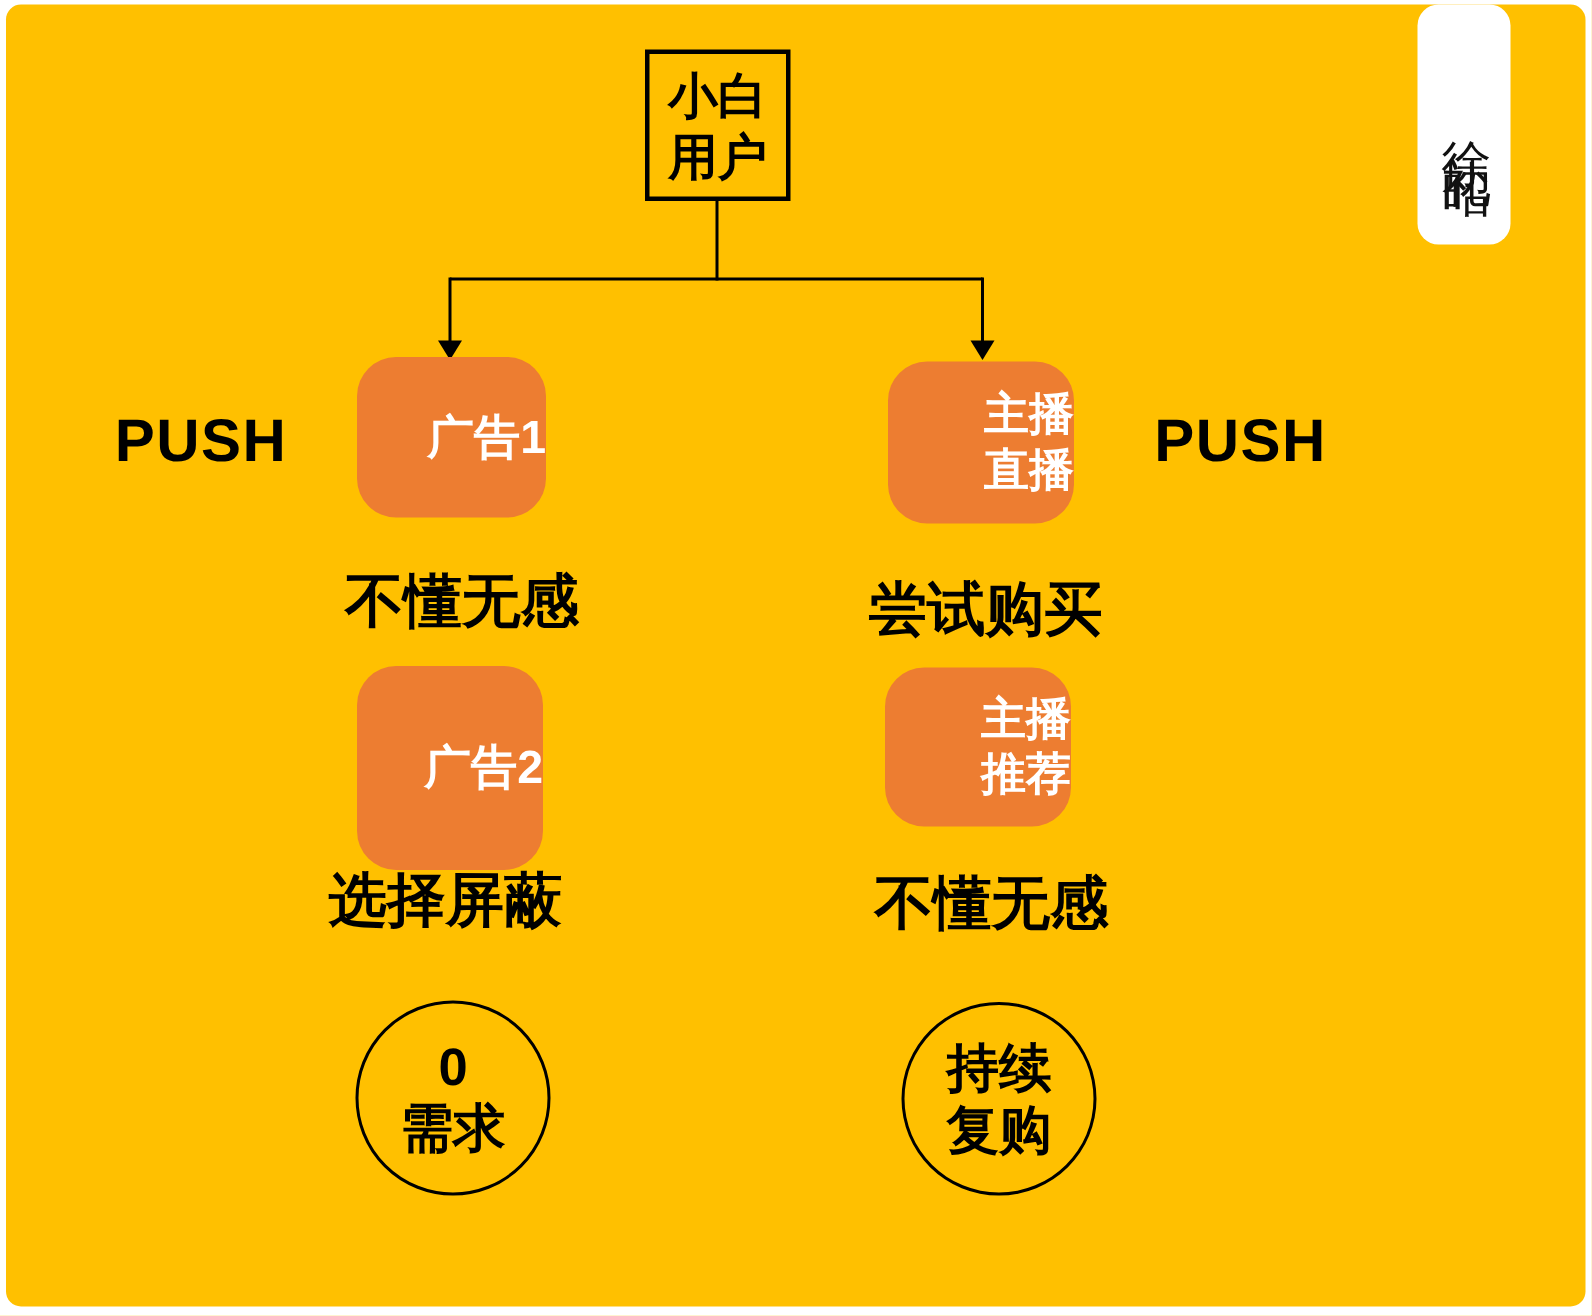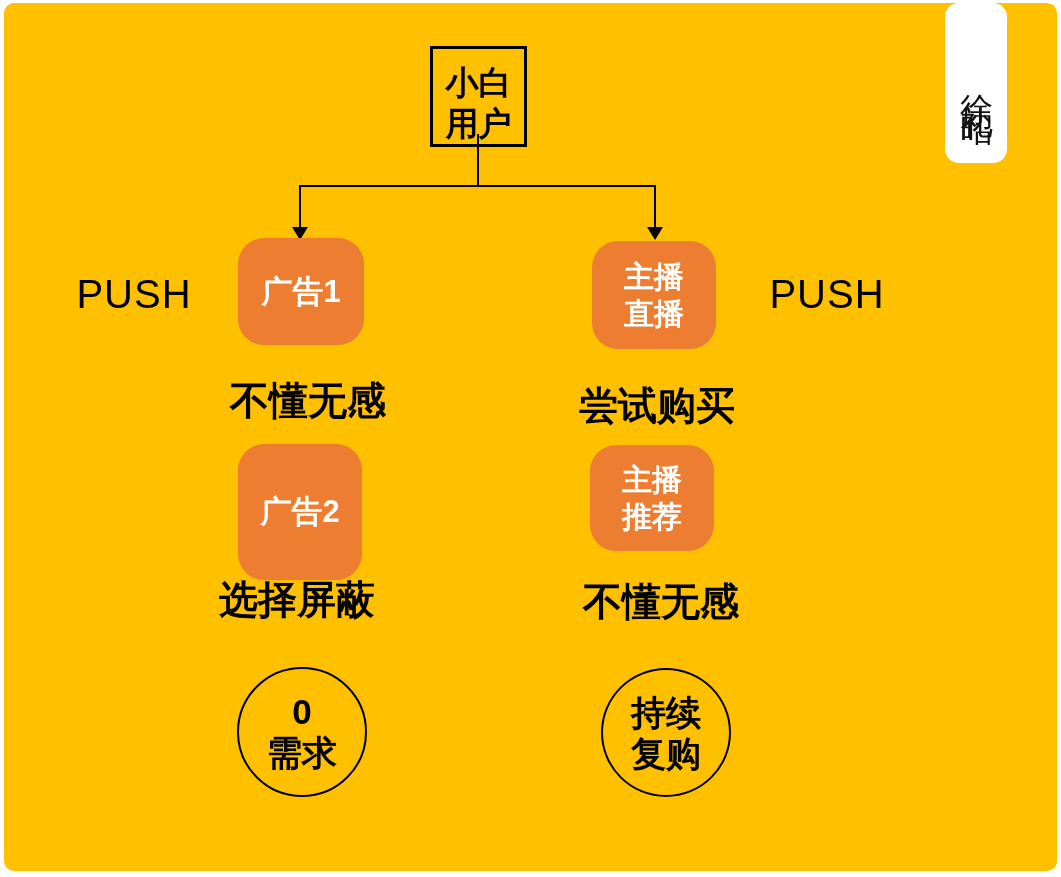--- a/index.html
+++ b/index.html
@@ -31,46 +31,45 @@
     pointer-events: none;
   }
   .connectors line { stroke: var(--ink); stroke-width: 2; }
   .connectors polygon { fill: var(--ink); }
   .root-box {
     position: absolute;
     left: 430px; top: 33px;
     width: 97px; height: 101px;
     border: 3px solid var(--ink);
     display: flex; flex-direction: column;
-    align-items: center; justify-content: flex-end;
+    align-items: center; justify-content: center;
     font-size: 33px; font-weight: bold;
     line-height: 41px;
     color: var(--ink);
     text-align: center;
-    margin-top: 13px;
   }
   .node-box {
     position: absolute;
     background: var(--orange);
     border-radius: 26px;
     color: var(--node-text);
     font-weight: bold;
     display: flex; flex-direction: column;
-    align-items: center; justify-content: center;
+    align-items: flex-end; justify-content: center;
     text-align: center;
   }
   .box-ad1  { left: 238px; top: 238px; width: 126px; height: 107px; font-size: 31px; }
   .box-ad2  { left: 238px; top: 444px; width: 124px; height: 136px; font-size: 31px; }
   .box-live { left: 592px; top: 241px; width: 124px; height: 108px; font-size: 30px; line-height: 37px; }
   .box-rec  { left: 590px; top: 445px; width: 124px; height: 106px; font-size: 30px; line-height: 37px; }
   .push {
     position: absolute;
     width: 170px;
     text-align: center;
-    font-size: 40px; font-weight: normal;
+    font-size: 40px; font-weight: bold;
     color: var(--ink);
     letter-spacing: 1px;
   }
   .push-left  { left: 49px;  top: 272px; }
   .push-right { left: 742px; top: 272px; }
   .result {
     position: absolute;
     width: 230px;
     text-align: center;
     font-size: 39px; font-weight: bold;

